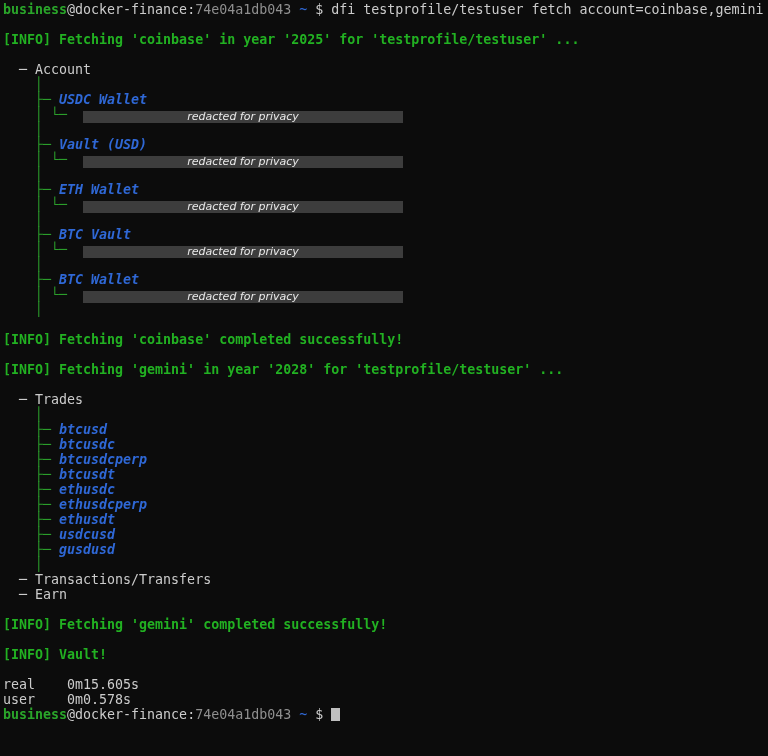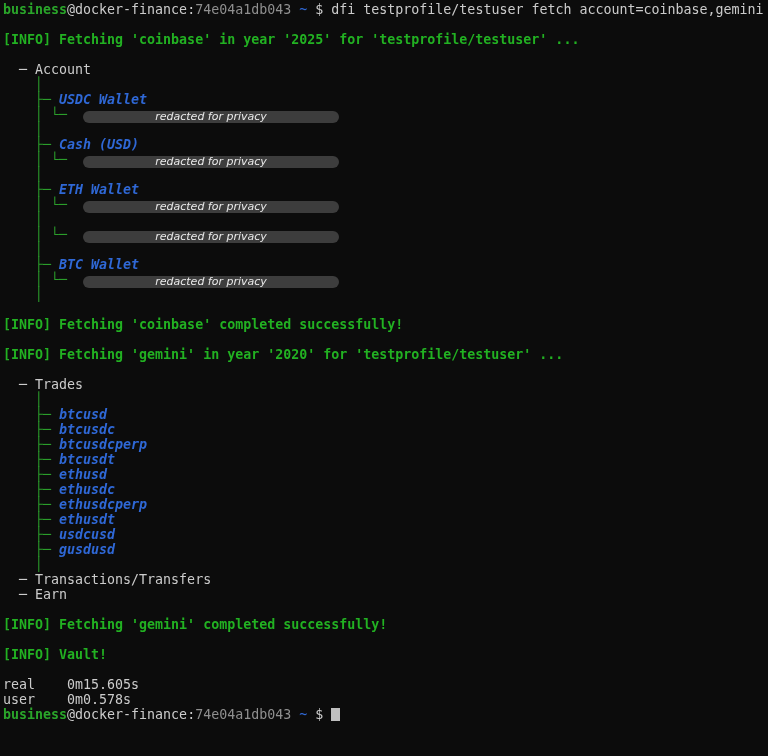--- a/index.html
+++ b/index.html
@@ -14,67 +14,66 @@
   }
   .row{height:15px;white-space:pre;}
   .seg-fg{color:var(--fg);}
   .seg-dim{color:var(--dim);}
   .seg-green{color:var(--green);font-weight:bold;}
   .seg-info{color:var(--info);font-weight:bold;}
   .seg-tree{color:var(--tree);}
   .seg-blue{color:var(--blue);font-weight:bold;font-style:italic;}
   .seg-bluep{color:var(--blue);}
   .redacted{
-    display:inline-block;width:256px;height:12px;background:var(--bar-bg);
+    display:inline-block;width:320px;height:12px;background:var(--bar-bg);
     color:var(--bar-fg);font-family:"DejaVu Sans",sans-serif;font-style:italic;
     font-size:11px;line-height:12px;text-align:center;vertical-align:-1px;
     font-weight:normal;
-    border-radius:6px;
   }
   .cursor{
     display:inline-block;width:9px;height:13px;background:var(--cursor);
     vertical-align:-2px;
   }
 </style>
 </head>
 <body>
 
 <div class="terminal">
     <div class="row"><span class="seg-green">business</span><span class="seg-fg">@docker-finance:</span><span class="seg-dim">74e04a1db043</span><span class="seg-fg"> </span><span class="seg-bluep">~</span><span class="seg-fg"> $ </span><span class="seg-fg">dfi testprofile/testuser fetch account=coinbase,gemini</span></div>
     <div class="row"></div>
     <div class="row"><span class="seg-info">[INFO] Fetching 'coinbase' in year '2025' for 'testprofile/testuser' ...</span></div>
     <div class="row"></div>
     <div class="row"><span class="seg-fg">  ─ Account</span></div>
     <div class="row"><span class="seg-tree">    │</span></div>
     <div class="row"><span class="seg-tree">    ├─ </span><span class="seg-blue">USDC Wallet</span></div>
     <div class="row"><span class="seg-tree">    │ └─  </span><span class="redacted">redacted for privacy</span></div>
     <div class="row"><span class="seg-tree">    │</span></div>
-    <div class="row"><span class="seg-tree">    ├─ </span><span class="seg-blue">Cash (USD)</span></div>
+    <div class="row"><span class="seg-tree">    ├─ </span><span class="seg-blue">Vault (USD)</span></div>
     <div class="row"><span class="seg-tree">    │ └─  </span><span class="redacted">redacted for privacy</span></div>
     <div class="row"><span class="seg-tree">    │</span></div>
     <div class="row"><span class="seg-tree">    ├─ </span><span class="seg-blue">ETH Wallet</span></div>
     <div class="row"><span class="seg-tree">    │ └─  </span><span class="redacted">redacted for privacy</span></div>
     <div class="row"><span class="seg-tree">    │</span></div>
+    <div class="row"><span class="seg-tree">    ├─ </span><span class="seg-blue">BTC Vault</span></div>
     <div class="row"><span class="seg-tree">    │ └─  </span><span class="redacted">redacted for privacy</span></div>
     <div class="row"><span class="seg-tree">    │</span></div>
     <div class="row"><span class="seg-tree">    ├─ </span><span class="seg-blue">BTC Wallet</span></div>
     <div class="row"><span class="seg-tree">    │ └─  </span><span class="redacted">redacted for privacy</span></div>
     <div class="row"><span class="seg-tree">    │</span></div>
     <div class="row"></div>
     <div class="row"><span class="seg-info">[INFO] Fetching 'coinbase' completed successfully!</span></div>
     <div class="row"></div>
-    <div class="row"><span class="seg-info">[INFO] Fetching 'gemini' in year '2020' for 'testprofile/testuser' ...</span></div>
+    <div class="row"><span class="seg-info">[INFO] Fetching 'gemini' in year '2028' for 'testprofile/testuser' ...</span></div>
     <div class="row"></div>
     <div class="row"><span class="seg-fg">  ─ Trades</span></div>
     <div class="row"><span class="seg-tree">    │</span></div>
     <div class="row"><span class="seg-tree">    ├─ </span><span class="seg-blue">btcusd</span></div>
     <div class="row"><span class="seg-tree">    ├─ </span><span class="seg-blue">btcusdc</span></div>
     <div class="row"><span class="seg-tree">    ├─ </span><span class="seg-blue">btcusdcperp</span></div>
     <div class="row"><span class="seg-tree">    ├─ </span><span class="seg-blue">btcusdt</span></div>
-    <div class="row"><span class="seg-tree">    ├─ </span><span class="seg-blue">ethusd</span></div>
     <div class="row"><span class="seg-tree">    ├─ </span><span class="seg-blue">ethusdc</span></div>
     <div class="row"><span class="seg-tree">    ├─ </span><span class="seg-blue">ethusdcperp</span></div>
     <div class="row"><span class="seg-tree">    ├─ </span><span class="seg-blue">ethusdt</span></div>
     <div class="row"><span class="seg-tree">    ├─ </span><span class="seg-blue">usdcusd</span></div>
     <div class="row"><span class="seg-tree">    ├─ </span><span class="seg-blue">gusdusd</span></div>
     <div class="row"><span class="seg-tree">    │</span></div>
     <div class="row"><span class="seg-fg">  ─ Transactions/Transfers</span></div>
     <div class="row"><span class="seg-fg">  ─ Earn</span></div>
     <div class="row"></div>
     <div class="row"><span class="seg-info">[INFO] Fetching 'gemini' completed successfully!</span></div>

